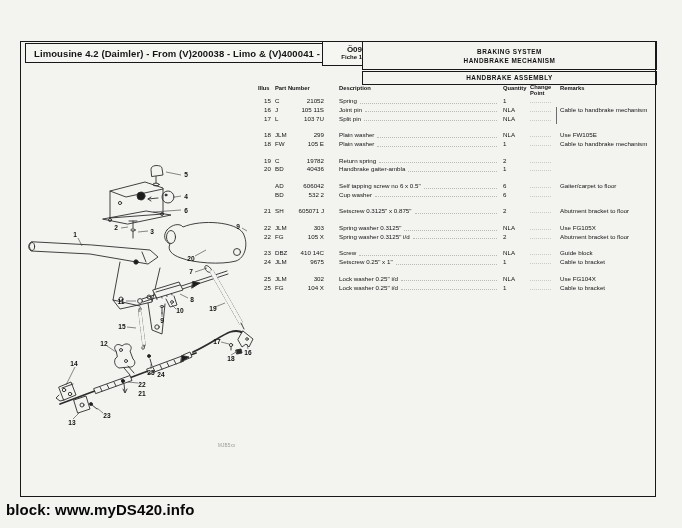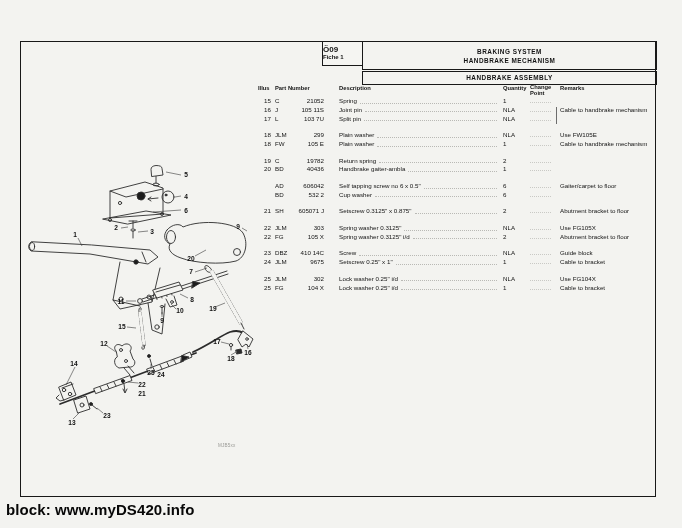--- a/index.html
+++ b/index.html
@@ -5,21 +5,21 @@
   html,body{margin:0;padding:0;}
   body{background:#e9e9e7;}
   .sheet{position:relative;width:682px;height:528px;background:#f3f3f0;overflow:hidden;
          font-family:"Liberation Sans",sans-serif;color:#141414;}
   .frame{position:absolute;left:20px;top:41px;width:636px;height:456px;
          border:1.6px solid #181818;box-sizing:border-box;background:#f3f3f0;}
   .title-box{position:absolute;left:25px;top:43px;width:298px;height:20px;border:1.4px solid #181818;
          box-sizing:border-box;display:flex;align-items:center;padding-left:8px;
          font-weight:bold;font-size:9.5px;letter-spacing:.1px;background:#f5f5f2;}
   .fiche-box{position:absolute;left:322px;top:41px;width:41px;height:25px;border:1.4px solid #181818;
-         box-sizing:border-box;text-align:left;background:#f5f5f2;}
+         box-sizing:border-box;text-align:right;background:#f5f5f2;}
   .fiche-code{font-weight:bold;font-size:8px;line-height:9px;margin-top:3px;}
   .fiche-no{font-weight:bold;font-size:6px;line-height:7px;}
   .sys-box{position:absolute;left:362px;top:41px;width:295px;height:29px;border:1.4px solid #181818;
          box-sizing:border-box;display:flex;flex-direction:column;justify-content:center;text-align:center;}
   .sys-line{font-weight:bold;font-size:6.4px;letter-spacing:.5px;line-height:9px;}
   .asm-box{position:absolute;left:362px;top:70.5px;width:295px;height:14px;border:1.4px solid #181818;
          box-sizing:border-box;display:flex;align-items:center;justify-content:center;
          font-weight:bold;font-size:6.4px;letter-spacing:.5px;}
   .thead{position:absolute;left:258px;top:85px;width:398px;height:12px;font-size:5.8px;font-weight:bold;}
   .thead span{position:absolute;top:0;white-space:nowrap;}
@@ -44,20 +44,23 @@
   .callout{position:absolute;transform:translate(-50%,-50%);font-size:6.6px;font-weight:bold;color:#101010;}
   .drawing-ref{position:absolute;left:218px;top:443px;font-size:4.6px;color:#9a9a96;letter-spacing:.2px;}
   .footer{position:absolute;left:6px;top:501px;font-size:15px;font-weight:bold;letter-spacing:.1px;color:#070707;}
 </style>
 </head>
 <body>
 
 <div class="sheet">
   <div class="frame"></div>
 
+  <div class="title-box">
+    <span>Limousine 4.2 (Daimler) - From (V)200038 - Limo &amp; (V)400041 -</span>
+  </div>
 
   <div class="fiche-box">
     <div class="fiche-code">Ö09</div>
     <div class="fiche-no">Fiche 1</div>
   </div>
 
   <div class="sys-box">
     <div class="sys-line">BRAKING SYSTEM</div>
     <div class="sys-line">HANDBRAKE MECHANISM</div>
   </div>

